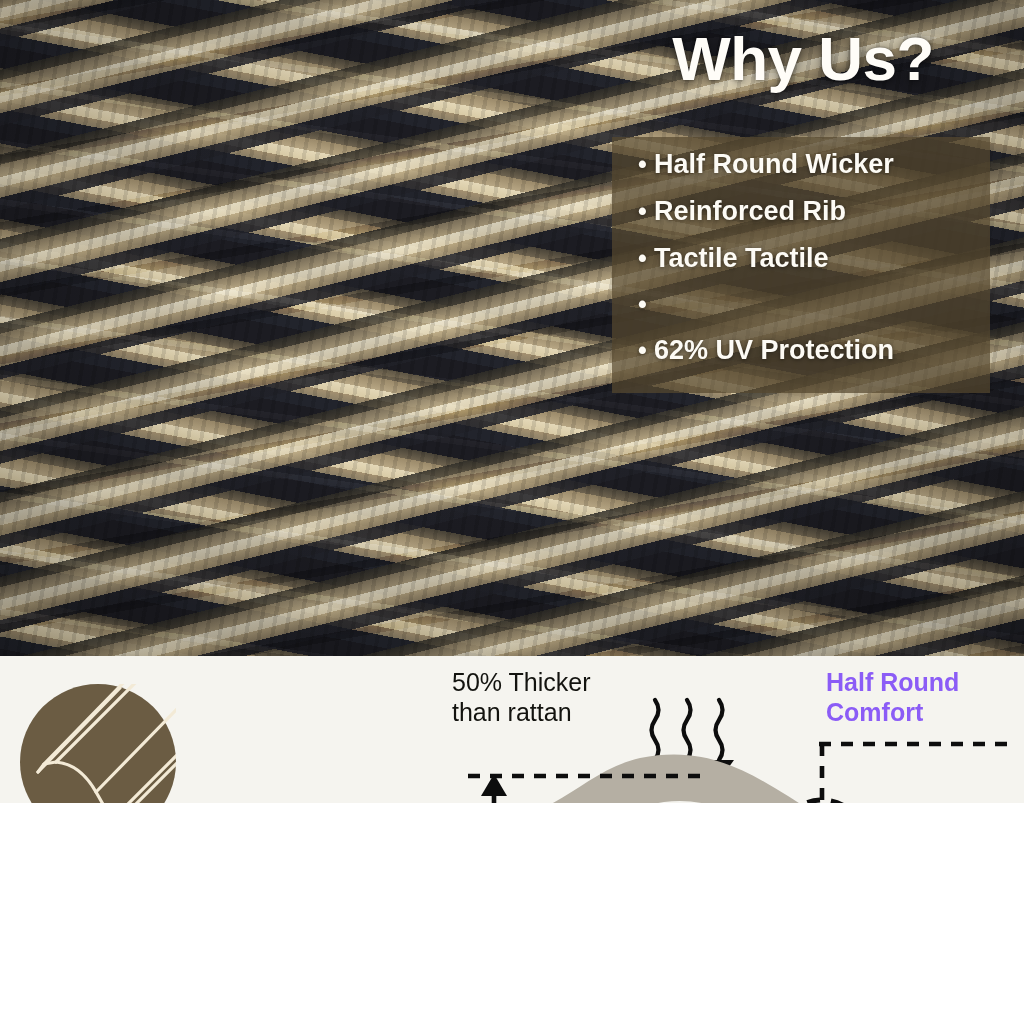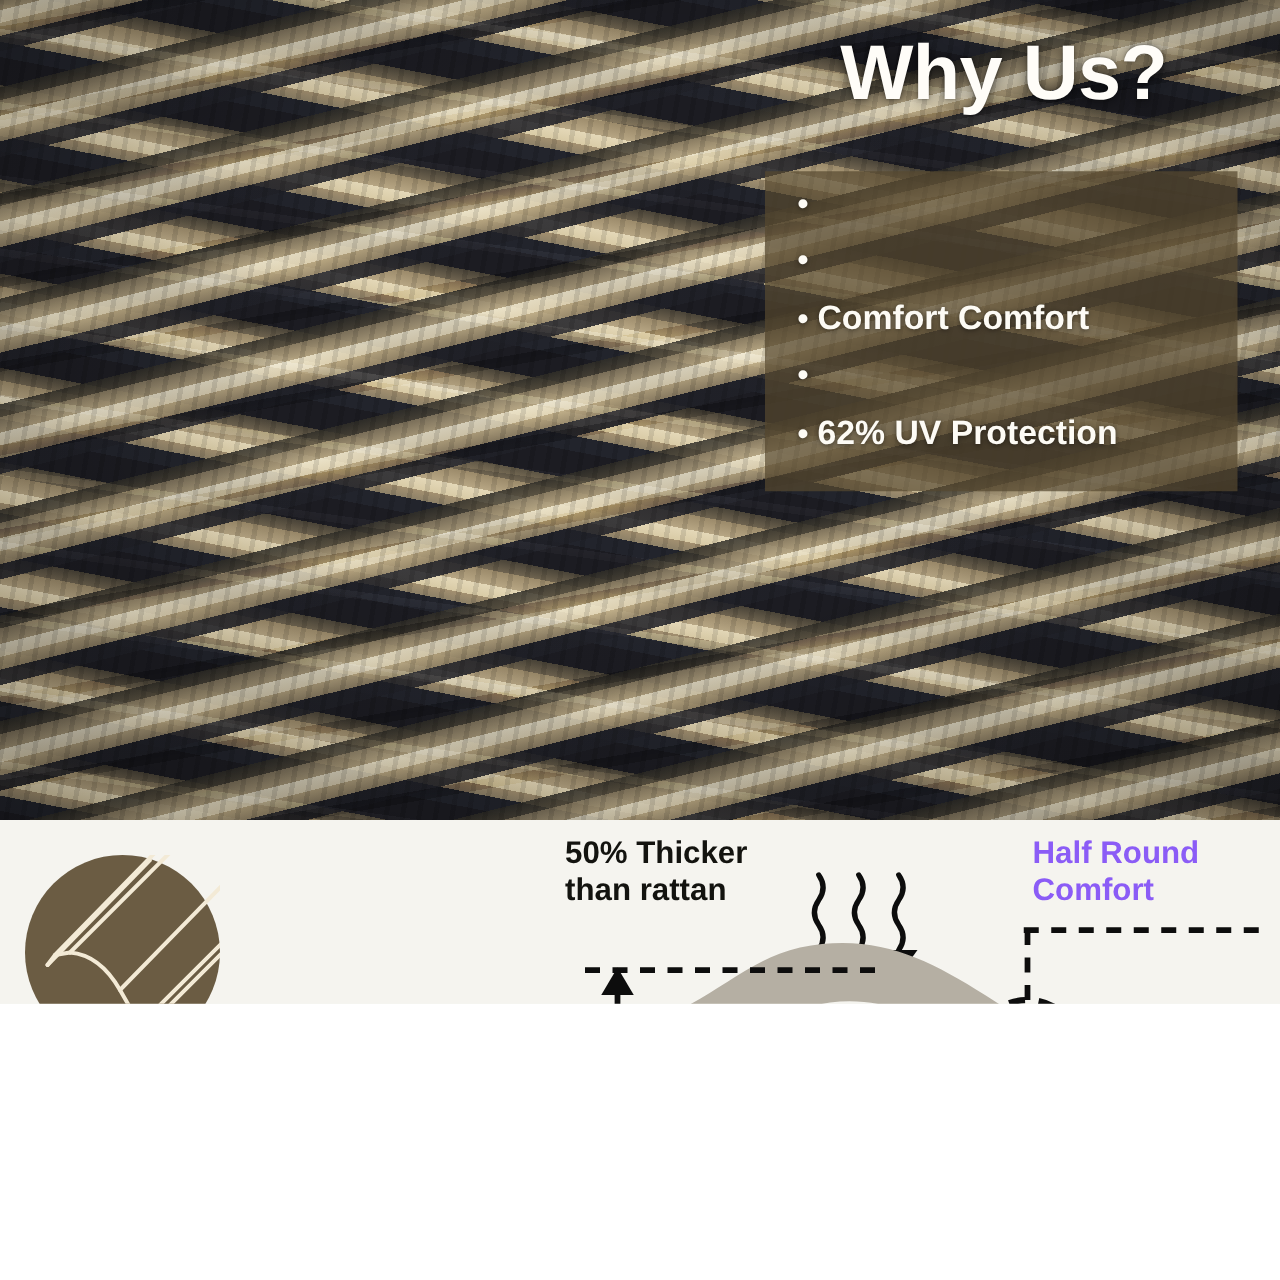--- a/index.html
+++ b/index.html
@@ -110,21 +110,21 @@
 
   #vs-label{
     position:absolute;left:152px;top:805px;width:90px;
     font-size:62px;font-weight:800;color:#0a0a0a;letter-spacing:-1px;
     line-height:1;
   }
 
   
   #thicker-label{
     position:absolute;left:452px;top:668px;
-    font-size:25px;font-weight:700;color:#13130f;line-height:1.18;
+    font-size:25px;font-weight:400;color:#13130f;line-height:1.18;
   }
   #halfround-label{
     position:absolute;left:826px;top:668px;
     font-size:25px;font-weight:700;color:#8b5cf6;line-height:1.18;
   }
   #bottom-copy{
     position:absolute;left:392px;top:918px;
     font-size:30px;font-weight:600;color:#101010;line-height:1.33;
     letter-spacing:-0.3px;white-space:nowrap;
   }
@@ -142,27 +142,29 @@
     <div class="weave layerC"></div>
     <div class="weave layerD"></div>
     <div class="vign"></div>
   </div>
 
   <div id="headline">Why Us?</div>
 
   <div id="feature-panel">
     <div class="feat">
       <span class="dot">•</span>
-    </div>
-    <div class="feat">
-      <span class="dot">•</span>
-    </div>
-    <div class="feat">
-      <span class="dot">•</span>
-      <span>Comfort Comfort</span>
+      <span>Half Round Wicker</span>
+    </div>
+    <div class="feat">
+      <span class="dot">•</span>
+      <span>Reinforced Rib</span>
+    </div>
+    <div class="feat">
+      <span class="dot">•</span>
+      <span>Tactile Tactile</span>
     </div>
     <div class="feat">
       <span class="dot">•</span>
     </div>
     <div class="feat">
       <span class="dot">•</span>
       <span>62% UV Protection</span>
     </div>
   </div>
 

